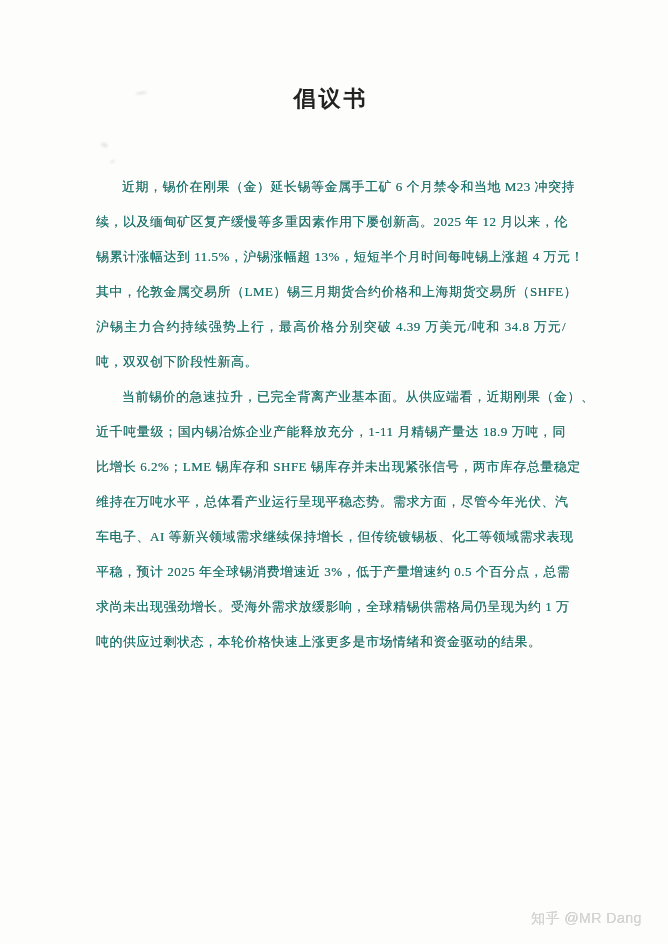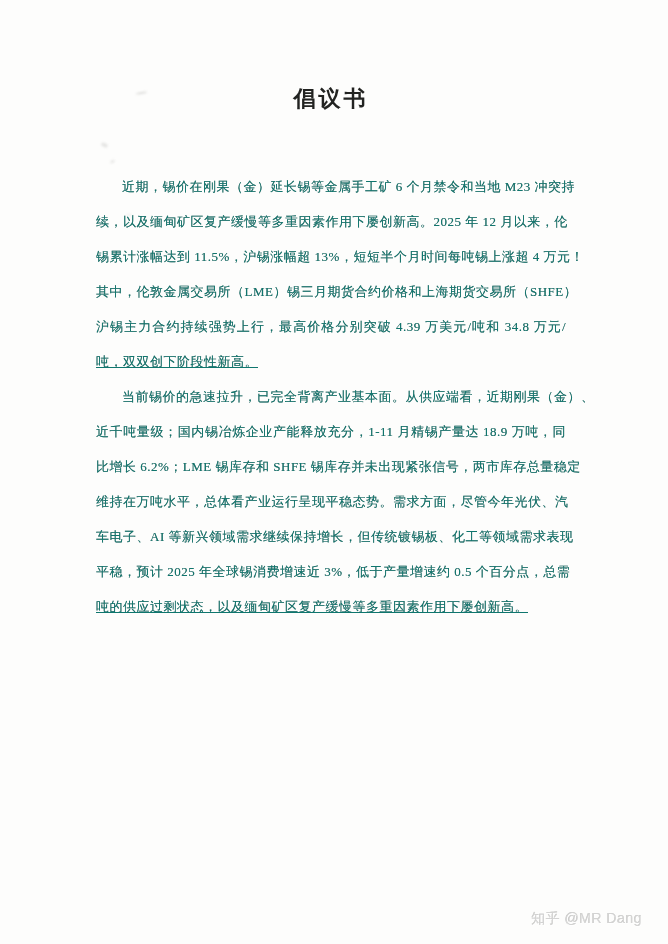--- a/index.html
+++ b/index.html
@@ -44,21 +44,20 @@
     text-align: justify;
     text-align-last: justify;
     white-space: nowrap;
     letter-spacing: 0.5px;
     text-shadow: 0 0 0.6px rgba(40,40,40,0.55);
   }
   .line.first { text-indent: 2em; }
   .line.para-end {
     text-align: left;
     text-align-last: left;
-    text-decoration: underline;
   }
   .watermark {
     position: absolute;
     right: 26px;
     bottom: 16px;
     font-family: "Liberation Sans", sans-serif;
     font-size: 14px;
     color: #d3d3d2;
     text-shadow: 0.5px 0.8px 0 #ffffff, -0.3px -0.3px 0 #c4c4c3;
     letter-spacing: 0.5px;
@@ -93,21 +92,22 @@
       <div class="line para-end">吨，双双创下阶段性新高。</div>
     </div>
 
     <div class="para">
       <div class="line first">当前锡价的急速拉升，已完全背离产业基本面。从供应端看，近期刚果（金）、</div>
       <div class="line">近千吨量级；国内锡冶炼企业产能释放充分，1-11 月精锡产量达 18.9 万吨，同</div>
       <div class="line">比增长 6.2%；LME 锡库存和 SHFE 锡库存并未出现紧张信号，两市库存总量稳定</div>
       <div class="line">维持在万吨水平，总体看产业运行呈现平稳态势。需求方面，尽管今年光伏、汽</div>
       <div class="line">车电子、AI 等新兴领域需求继续保持增长，但传统镀锡板、化工等领域需求表现</div>
       <div class="line">平稳，预计 2025 年全球锡消费增速近 3%，低于产量增速约 0.5 个百分点，总需</div>
-      <div class="line para-end">吨的供应过剩状态，以及缅甸矿区复产缓慢等多重因素作用下屡创新高。</div>
+      <div class="line">求尚未出现强劲增长。受海外需求放缓影响，全球精锡供需格局仍呈现为约 1 万</div>
+      <div class="line para-end">吨的供应过剩状态，本轮价格快速上涨更多是市场情绪和资金驱动的结果。</div>
     </div>
 
 
   </div>
 
   <div class="smudge smudge-1"></div>
   <div class="smudge smudge-2"></div>
   <div class="smudge smudge-3"></div>
   <div class="smudge smudge-4"></div>
 

